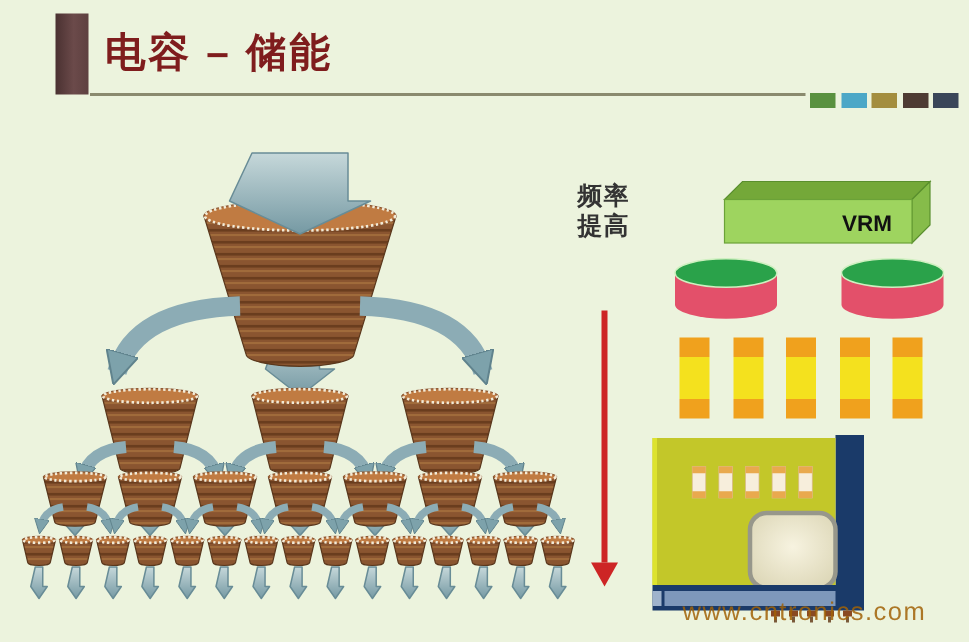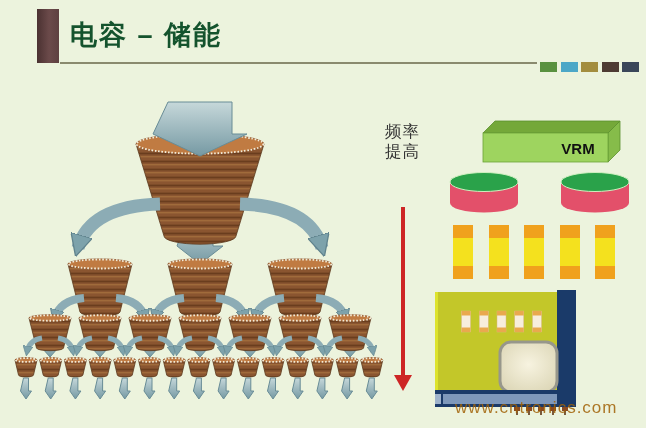--- a/index.html
+++ b/index.html
@@ -2,30 +2,30 @@
 <html><head>
 <meta charset="utf-8">
 <style>
   html,body{margin:0;padding:0;}
   body{width:646px;height:428px;font-family:"Liberation Sans","DejaVu Sans",sans-serif;}
   .slide{position:relative;width:646px;height:428px;background:#ECF3DD;overflow:hidden;}
 
   .accent-bar{position:absolute;left:37px;top:9px;width:22px;height:54px;
     background:linear-gradient(90deg,#4A3131 0%,#6B4A4A 55%,#5E4040 100%);}
   .slide-title{position:absolute;left:70px;top:17px;margin:0;font-size:27px;font-weight:bold;
-    color:#14532d;letter-spacing:2px;text-align:right;}
+    color:#7f1d1d;letter-spacing:2px;text-align:right;}
   .title-rule{position:absolute;left:60px;top:62px;width:477px;height:2px;background:#8A8A6E;}
   .corner-squares{position:absolute;left:540px;top:62px;display:flex;gap:3.5px;}
   .corner-squares .sq{width:17px;height:10px;}
 
   .tree-svg{position:absolute;left:8px;top:78px;width:380px;height:330px;}
   .right-svg{position:absolute;left:430px;top:115px;width:216px;height:300px;}
 
   .freq-label{position:absolute;left:385px;top:121px;font-size:16.5px;line-height:20px;
-    color:#333;font-weight:400;letter-spacing:1px;}
+    color:#333;font-weight:700;letter-spacing:1px;}
   .freq-arrow{position:absolute;left:394px;top:207px;width:18px;}
   .freq-arrow .line{width:4px;height:168px;margin-left:7px;background:#CD2525;}
   .freq-arrow .head{width:0;height:0;border-left:9px solid transparent;
     border-right:9px solid transparent;border-top:16px solid #CD2525;}
 
   .watermark{position:absolute;left:455px;top:398px;font-size:17px;letter-spacing:1px;
     color:#a16207;opacity:.85;z-index:5;white-space:nowrap;}
 </style>
 </head>
 <body>

